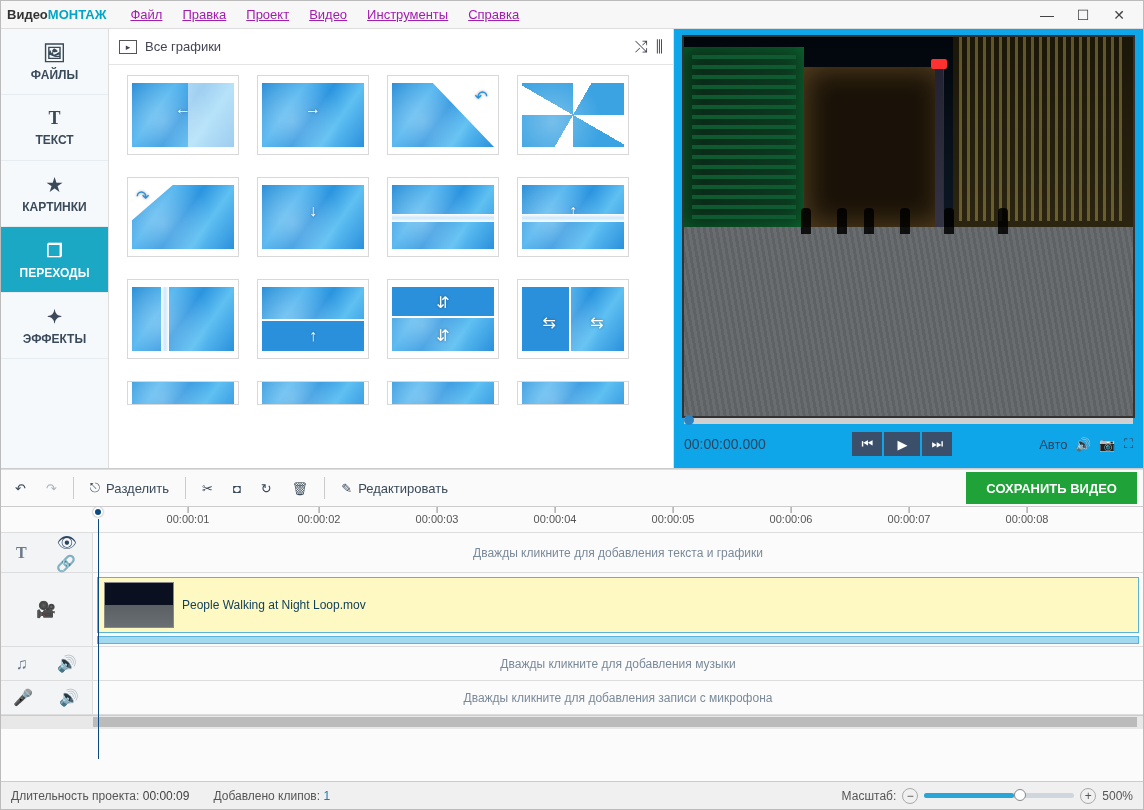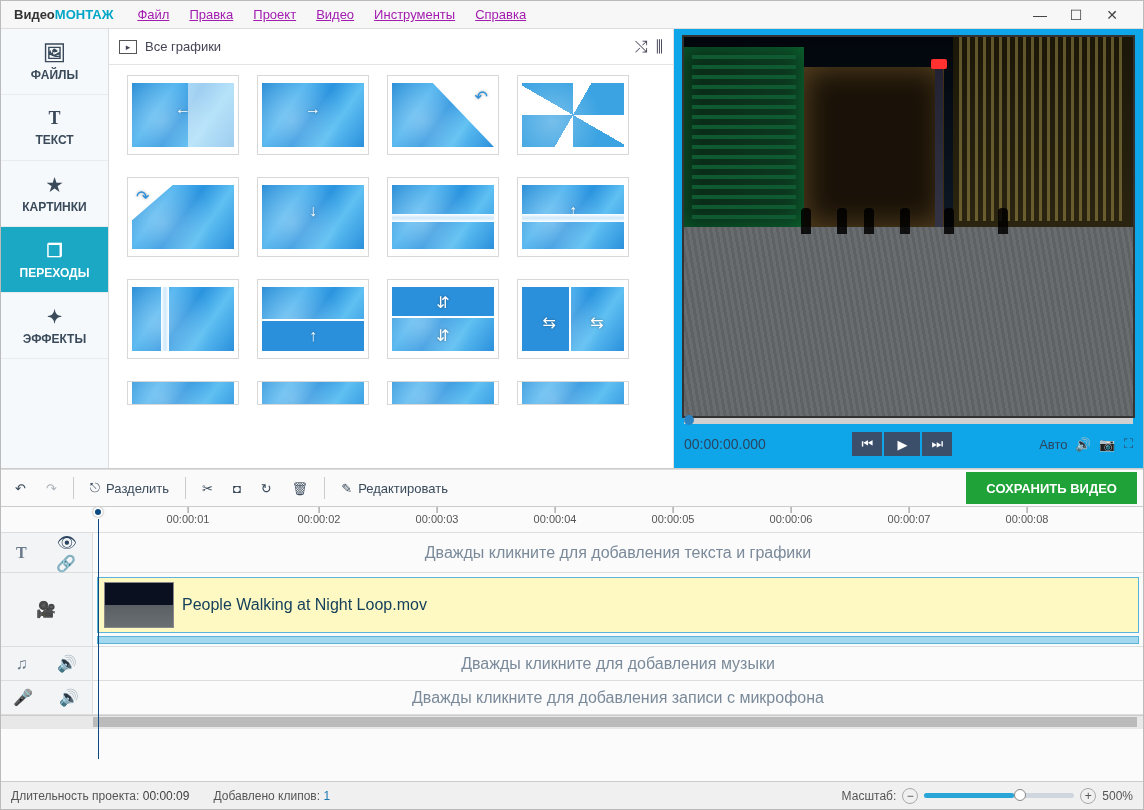--- a/index.html
+++ b/index.html
@@ -1,20 +1,20 @@
 <!DOCTYPE html>
 <html><head>
 <meta charset="utf-8">
 <style>
 * { box-sizing: border-box; margin: 0; padding: 0; font-family: "Segoe UI", Tahoma, sans-serif; }
 body { width: 1144px; height: 810px; background: #fff; overflow: hidden; font-size: 13px; color: #333; }
 .window { display: flex; flex-direction: column; height: 100%; border: 1px solid #bbb; }
 
 
-.menubar { display: flex; align-items: center; height: 28px; background: #f7f7f7; border-bottom: 1px solid #ddd; padding: 0 13px; }
+.menubar { display: flex; align-items: center; height: 28px; background: #f7f7f7; border-bottom: 1px solid #ddd; padding: 0 6px; }
 .app-title { font-weight: 600; margin-right: 14px; font-size: 13px; }
 .app-title .accent { color: #00a6c7; }
 .menu-item { padding: 0 10px; cursor: pointer; color: #a21caf; text-decoration: underline; }
 .win-controls { margin-left: auto; display: flex; gap: 0; }
 .win-btn { width: 36px; height: 24px; display: flex; align-items: center; justify-content: center; cursor: pointer; font-size: 14px; color: #444; }
 
 
 .upper { display: flex; height: 440px; border-bottom: 1px solid #ccc; }
 
 
@@ -66,21 +66,21 @@
 
 
 .timeline { flex: 1; display: flex; flex-direction: column; background: #fbfbfb; overflow: hidden; }
 .ruler { height: 26px; display: flex; align-items: center; position: relative; border-bottom: 1px solid #ddd; color: #555; font-size: 11px; padding-left: 92px; }
 .ruler-tick { position: absolute; top: 0; transform: translateX(-50%); display: flex; flex-direction: column; align-items: center; }
 .ruler-tick::before { content: ""; width: 1px; height: 6px; background: #888; }
 .playhead { position: absolute; left: 92px; top: 0; width: 10px; height: 10px; background: #0a4a80; border-radius: 50%; border: 2px solid #fff; box-shadow: 0 0 2px rgba(0,0,0,.5); z-index: 10; }
 .playhead::after { content: ""; position: absolute; left: 50%; top: 10px; width: 1px; height: 240px; background: #0a4a80; }
 .track-row { display: flex; border-bottom: 1px solid #ddd; }
 .track-head { width: 92px; background: #f2f4f6; display: flex; align-items: center; justify-content: space-around; color: #6a7a8a; font-size: 16px; border-right: 1px solid #ddd; }
-.track-body { flex: 1; position: relative; display: flex; align-items: center; justify-content: center; color: #7a8a9a; font-size: 16px; }
+.track-body { flex: 1; position: relative; display: flex; align-items: center; justify-content: center; color: #7a8a9a; font-size: 12px; }
 .track-text { height: 40px; }
 .track-video { height: 74px; }
 .track-music { height: 34px; }
 .track-mic { height: 34px; }
 .clip { position: absolute; left: 4px; right: 4px; top: 4px; height: 56px; background: #fef9c3; border: 1px solid #5ab3d8; display: flex; align-items: center; gap: 8px; padding: 2px 6px; }
 .clip-thumb { width: 70px; height: 46px; background: linear-gradient(#0a1020 0%, #0a1020 50%, #5a5f64 50%, #6a6f74 100%); border: 1px solid #888; }
 .clip-strip { position: absolute; left: 4px; right: 4px; bottom: 2px; height: 8px; background: #a3d9ee; border: 1px solid #5ab3d8; }
 .timeline-scroll { height: 14px; background: #e8e8e8; border-top: 1px solid #ccc; position: relative; }
 .timeline-scroll-thumb { position: absolute; left: 92px; top: 1px; right: 6px; height: 10px; background: #bbb; }
 

